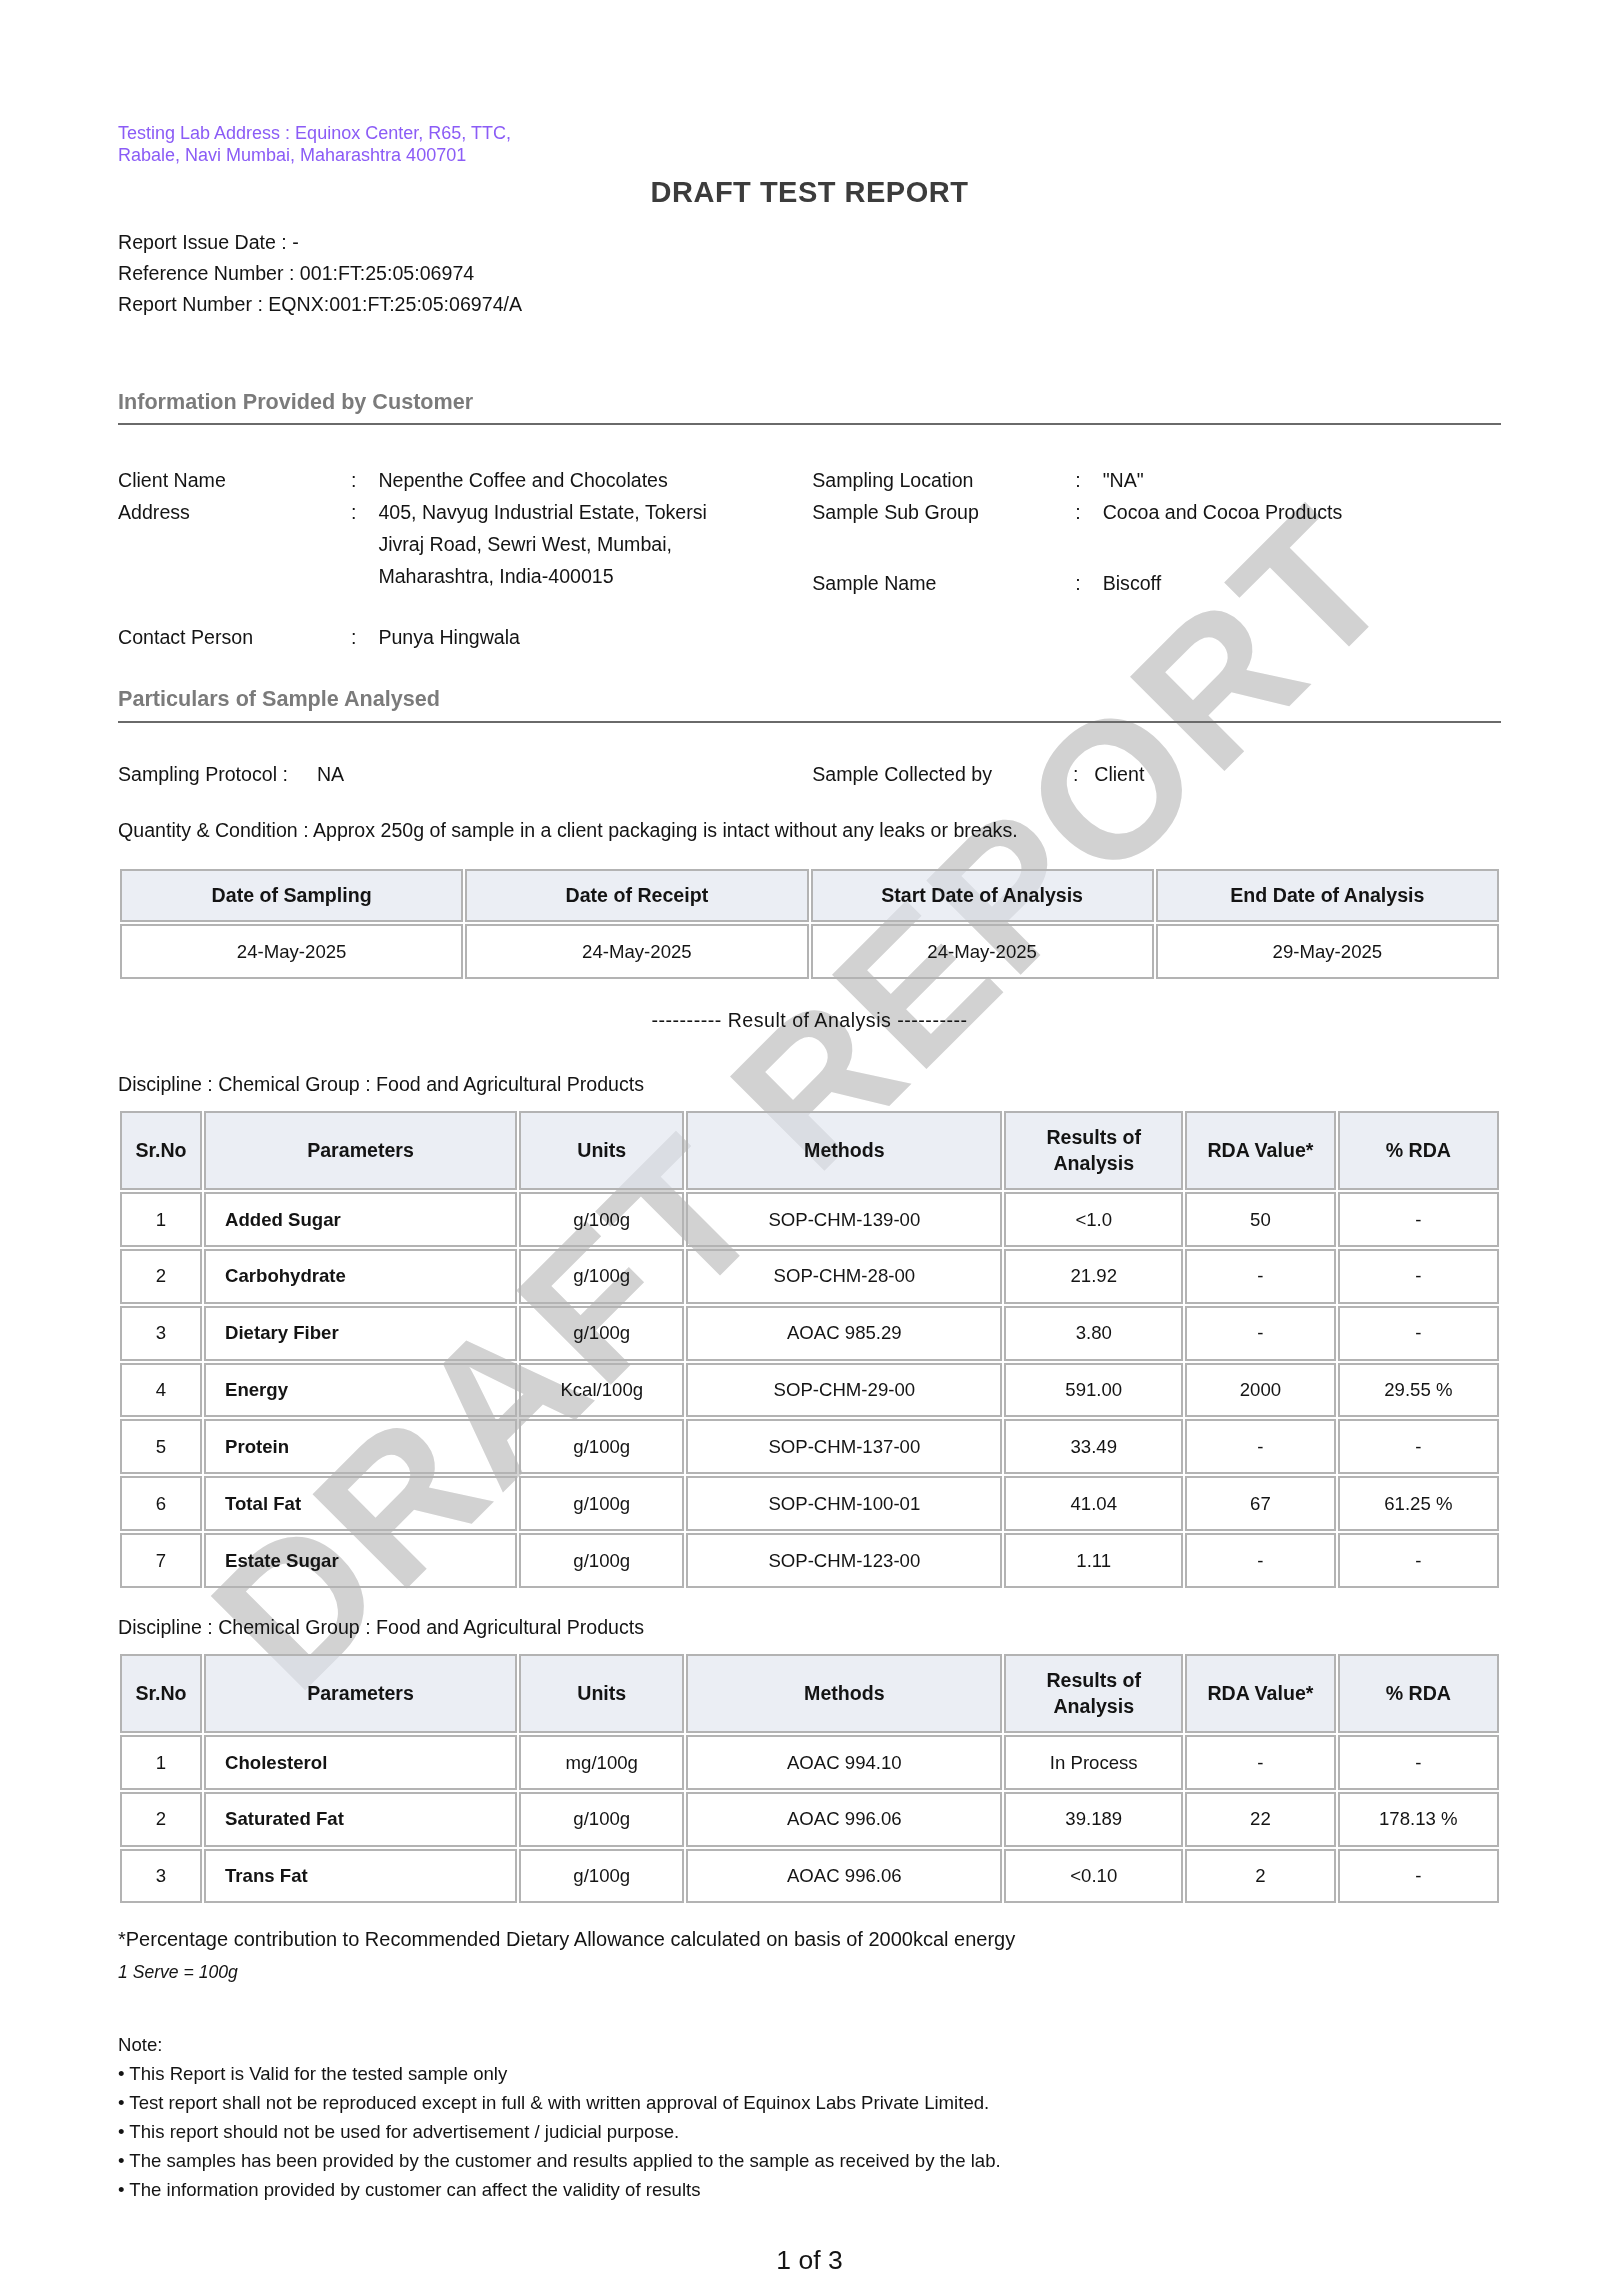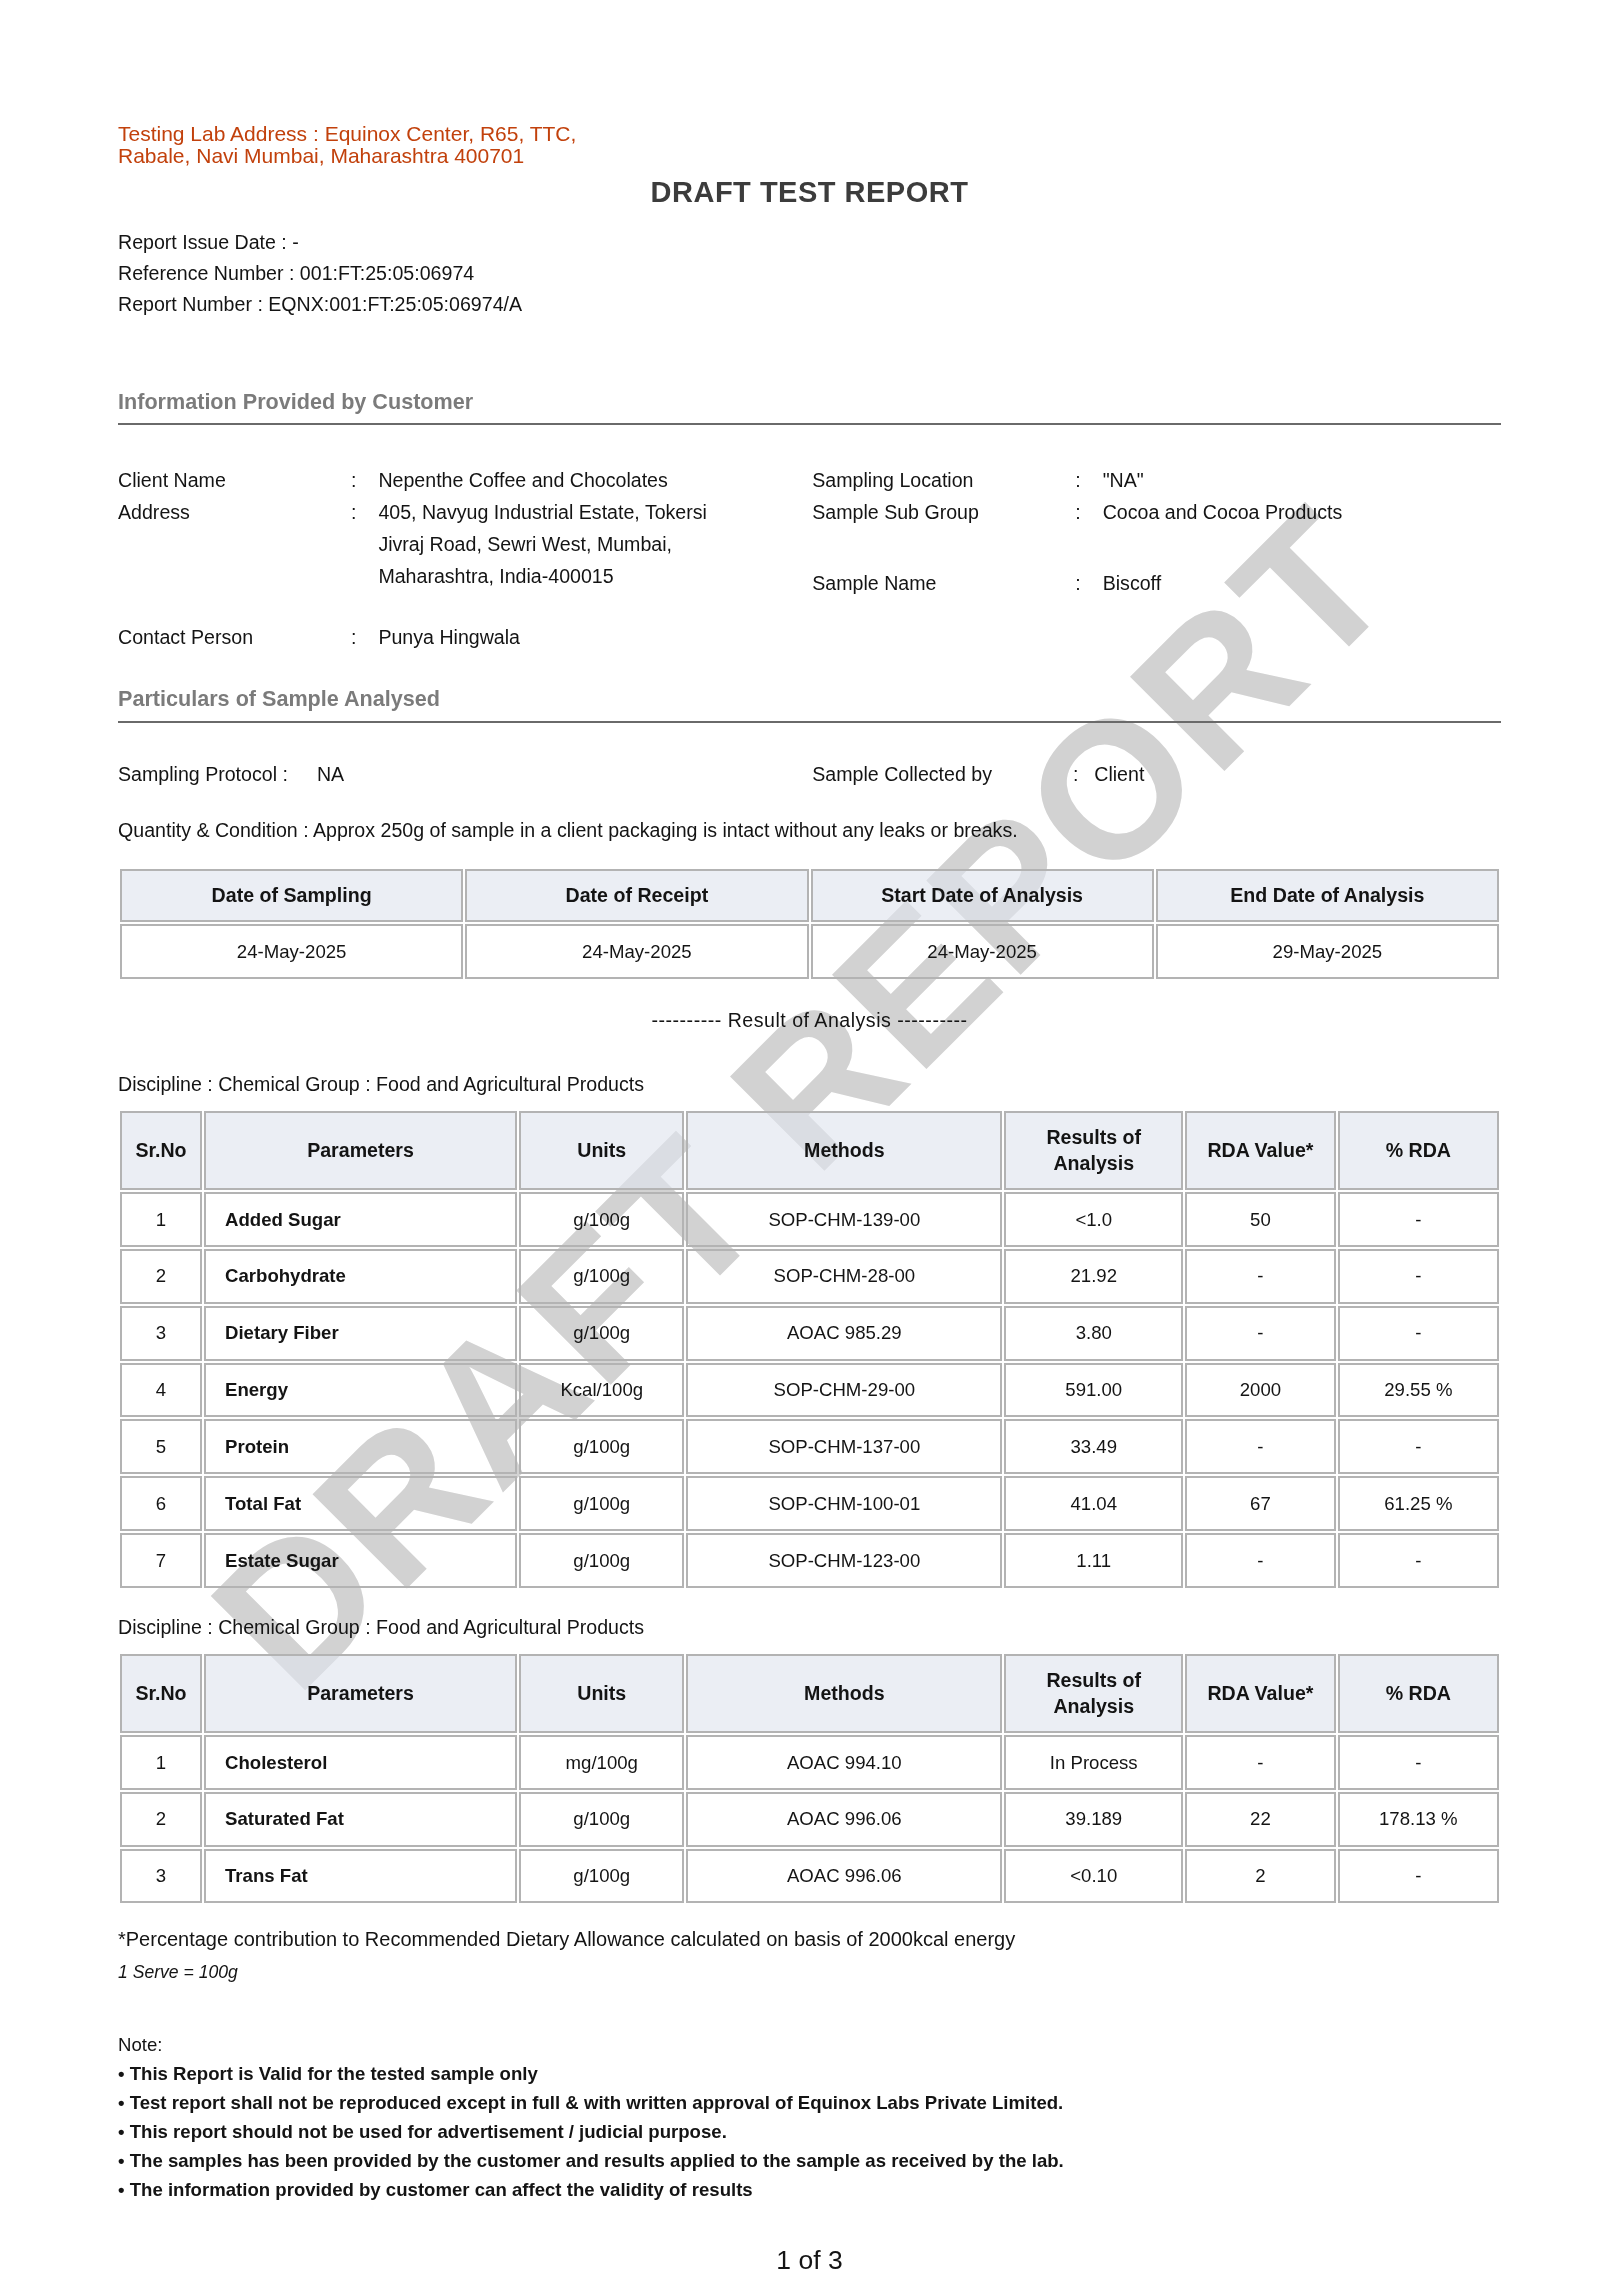--- a/index.html
+++ b/index.html
@@ -28,21 +28,21 @@
     z-index: 0;
     user-select: none;
   }
 
   .content {
     position: relative;
     z-index: 1;
     padding: 123px 120px 0 118px;
   }
 
-  .lab-address { font-size: 21px; line-height: 21.6px; color: #c2410c; }
+  .lab-address { font-size: 18px; line-height: 21.6px; color: #8b5cf6; }
 
   .title {
     text-align: center;
     font-size: 29px;
     font-weight: bold;
     color: #3c3c3c;
     margin-top: 9.8px;
     letter-spacing: 0.5px;
   }
 
@@ -116,21 +116,21 @@
   }
 
   .discipline { margin-top: 41px; font-size: 19.6px; }
   .discipline-2 { margin-top: 25.5px; }
   .results-table-wrap { margin-top: 13.7px; }
 
   .footnote { font-size: 20px; line-height: 29px; margin-top: 19.6px; }
   .serve-note { font-style: italic; font-size: 17.6px; line-height: 29px; margin-top: 3.9px; }
 
   .note-block { margin-top: 43px; font-size: 18.6px; line-height: 29px; }
-  .note-item { line-height: 29px; font-weight: bold; }
+  .note-item { line-height: 29px; }
 
   .page-number { text-align: center; font-size: 26.5px; margin-top: 41px; }
 </style>
 </head>
 <body>
 
 <div class="page">
 
   <div class="watermark">DRAFT REPORT</div>
 

